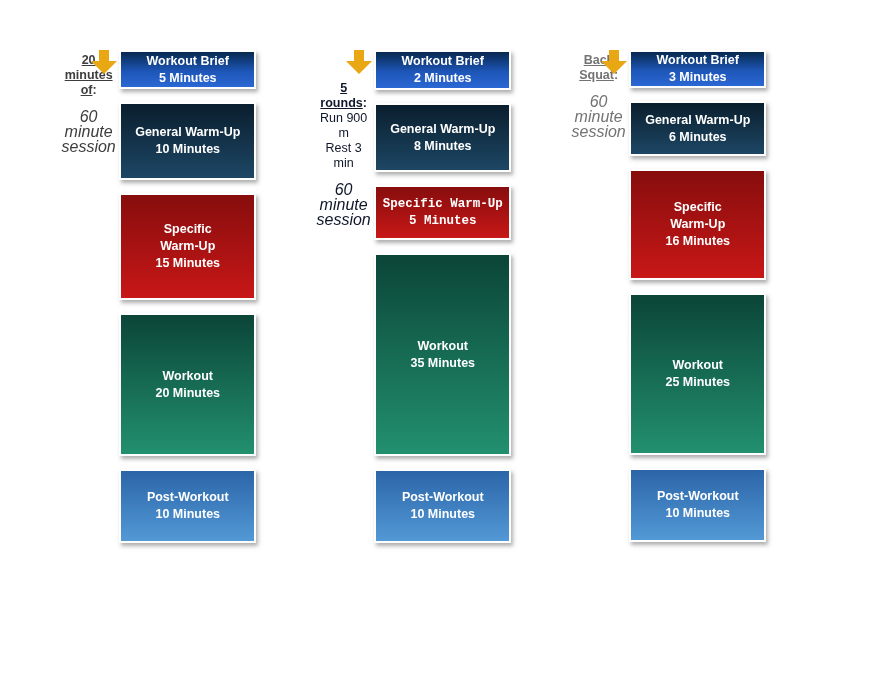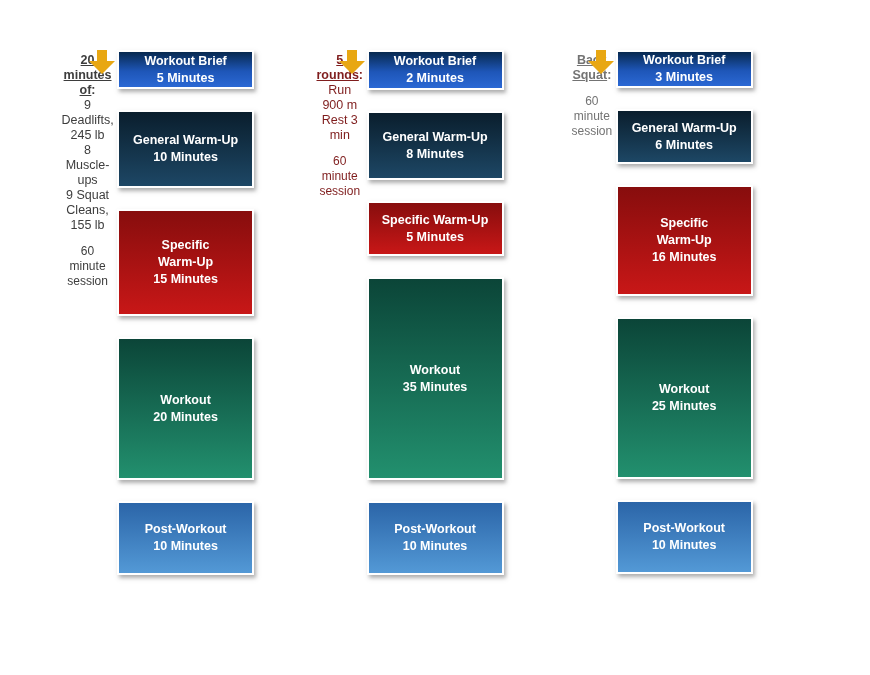--- a/index.html
+++ b/index.html
@@ -35,32 +35,33 @@
     box-sizing: border-box;
     text-align: center;
     color: #3d3d3d;
     font-size: 12.5px;
     line-height: 15px;
   }
   .title { font-weight: bold; }
   .title .u { text-decoration: underline; }
   .desc { white-space: pre-line; }
   .note {
-    font-size: 12px;
+    font-style: italic;
+    font-size: 16px;
     margin-top: 11px;
   }
   .arrow-wrap {
     height: 24px;
     margin-bottom: 5px;
     line-height: 0;
   }
   .stack {
     display: flex;
     flex-direction: column;
-    gap: 21px;
+    gap: 13px;
     width: 137px;
   }
   .seg {
     box-sizing: border-box;
     width: 137px;
     border: 2px solid #ffffff;
     box-shadow: 2px 3px 4px rgba(95, 95, 95, 0.5);
     color: #ffffff;
     display: flex;
     align-items: center;
@@ -73,58 +74,55 @@
   }
 </style>
 </head>
 <body>
 
 <div class="canvas">
   <div class="columns" id="columns">
       <div class="col">
         <div class="header" style="color: rgb(61, 61, 61);">
           <div class="title"><span class="u">20 minutes of</span><span>:</span></div>
-          <div class="desc">9 Deadlifts, 245 lb
-8 Muscle-ups
-9 Squat Cleans, 155 lb</div>
           <div class="note">60 minute session</div>
         </div>
         <div class="arrow-wrap"><svg width="30" height="24" viewBox="0 0 30 24" aria-hidden="true">
             <path d="M10 0 h10 v11 h8 L15 24 L2 11 h8 z" fill="#e8a713"></path>
           </svg></div>
         <div class="stack">
           <div class="seg" style="height: 39px; background: linear-gradient(rgb(7, 41, 79) 0%, rgb(30, 86, 184) 55%, rgb(43, 104, 212) 100%); color: rgb(255, 255, 255);">Workout Brief
 5 Minutes</div>
           <div class="seg" style="height: 78px; background: linear-gradient(rgb(10, 30, 45) 0%, rgb(29, 71, 101) 100%); color: rgb(255, 255, 255);">General Warm-Up
 10 Minutes</div>
           <div class="seg" style="height: 107px; background: linear-gradient(rgb(135, 13, 13) 0%, rgb(200, 23, 23) 100%); color: rgb(255, 255, 255);">Specific
 Warm-Up
 15 Minutes</div>
           <div class="seg" style="height: 143px; background: linear-gradient(rgb(11, 69, 56) 0%, rgb(34, 144, 110) 100%); color: rgb(255, 255, 255);">Workout
 20 Minutes</div>
           <div class="seg" style="height: 74px; background: linear-gradient(rgb(43, 101, 168) 0%, rgb(83, 153, 214) 100%); color: rgb(255, 255, 255);">Post-Workout
 10 Minutes</div>
         </div>
       </div>
       <div class="col">
-        <div class="header" style="color: #7f1d1d;">
+        <div class="header" style="color: #0f172a; margin-top: 28px;">
           <div class="title"><span class="u">5 rounds</span><span>:</span></div>
           <div class="desc">Run 900 m
 Rest 3 min</div>
           <div class="note">60 minute session</div>
         </div>
         <div class="arrow-wrap"><svg width="30" height="24" viewBox="0 0 30 24" aria-hidden="true">
             <path d="M10 0 h10 v11 h8 L15 24 L2 11 h8 z" fill="#e8a713"></path>
           </svg></div>
         <div class="stack">
           <div class="seg" style="height: 40px; background: linear-gradient(rgb(7, 41, 79) 0%, rgb(30, 86, 184) 55%, rgb(43, 104, 212) 100%); color: rgb(255, 255, 255);">Workout Brief
 2 Minutes</div>
           <div class="seg" style="height: 69px; background: linear-gradient(rgb(10, 30, 45) 0%, rgb(29, 71, 101) 100%); color: rgb(255, 255, 255);">General Warm-Up
 8 Minutes</div>
-          <div class="seg" style="height: 55px; background: linear-gradient(rgb(135, 13, 13) 0%, rgb(200, 23, 23) 100%); color: rgb(255, 255, 255);">Specific Warm-Up
+          <div class="seg" style="height: 55px; background: linear-gradient(rgb(135, 13, 13) 0%, rgb(200, 23, 23) 100%); color: rgb(255, 255, 255); font-family: Liberation Mono, monospace;">Specific Warm-Up
 5 Minutes</div>
           <div class="seg" style="height: 203px; background: linear-gradient(rgb(11, 69, 56) 0%, rgb(34, 144, 110) 100%); color: rgb(255, 255, 255);">Workout
 35 Minutes</div>
           <div class="seg" style="height: 74px; background: linear-gradient(rgb(43, 101, 168) 0%, rgb(83, 153, 214) 100%); color: rgb(255, 255, 255);">Post-Workout
 10 Minutes</div>
         </div>
       </div>
       <div class="col">
         <div class="header" style="color: #737373;">
           <div class="title"><span class="u">Back Squat</span><span>:</span></div>

